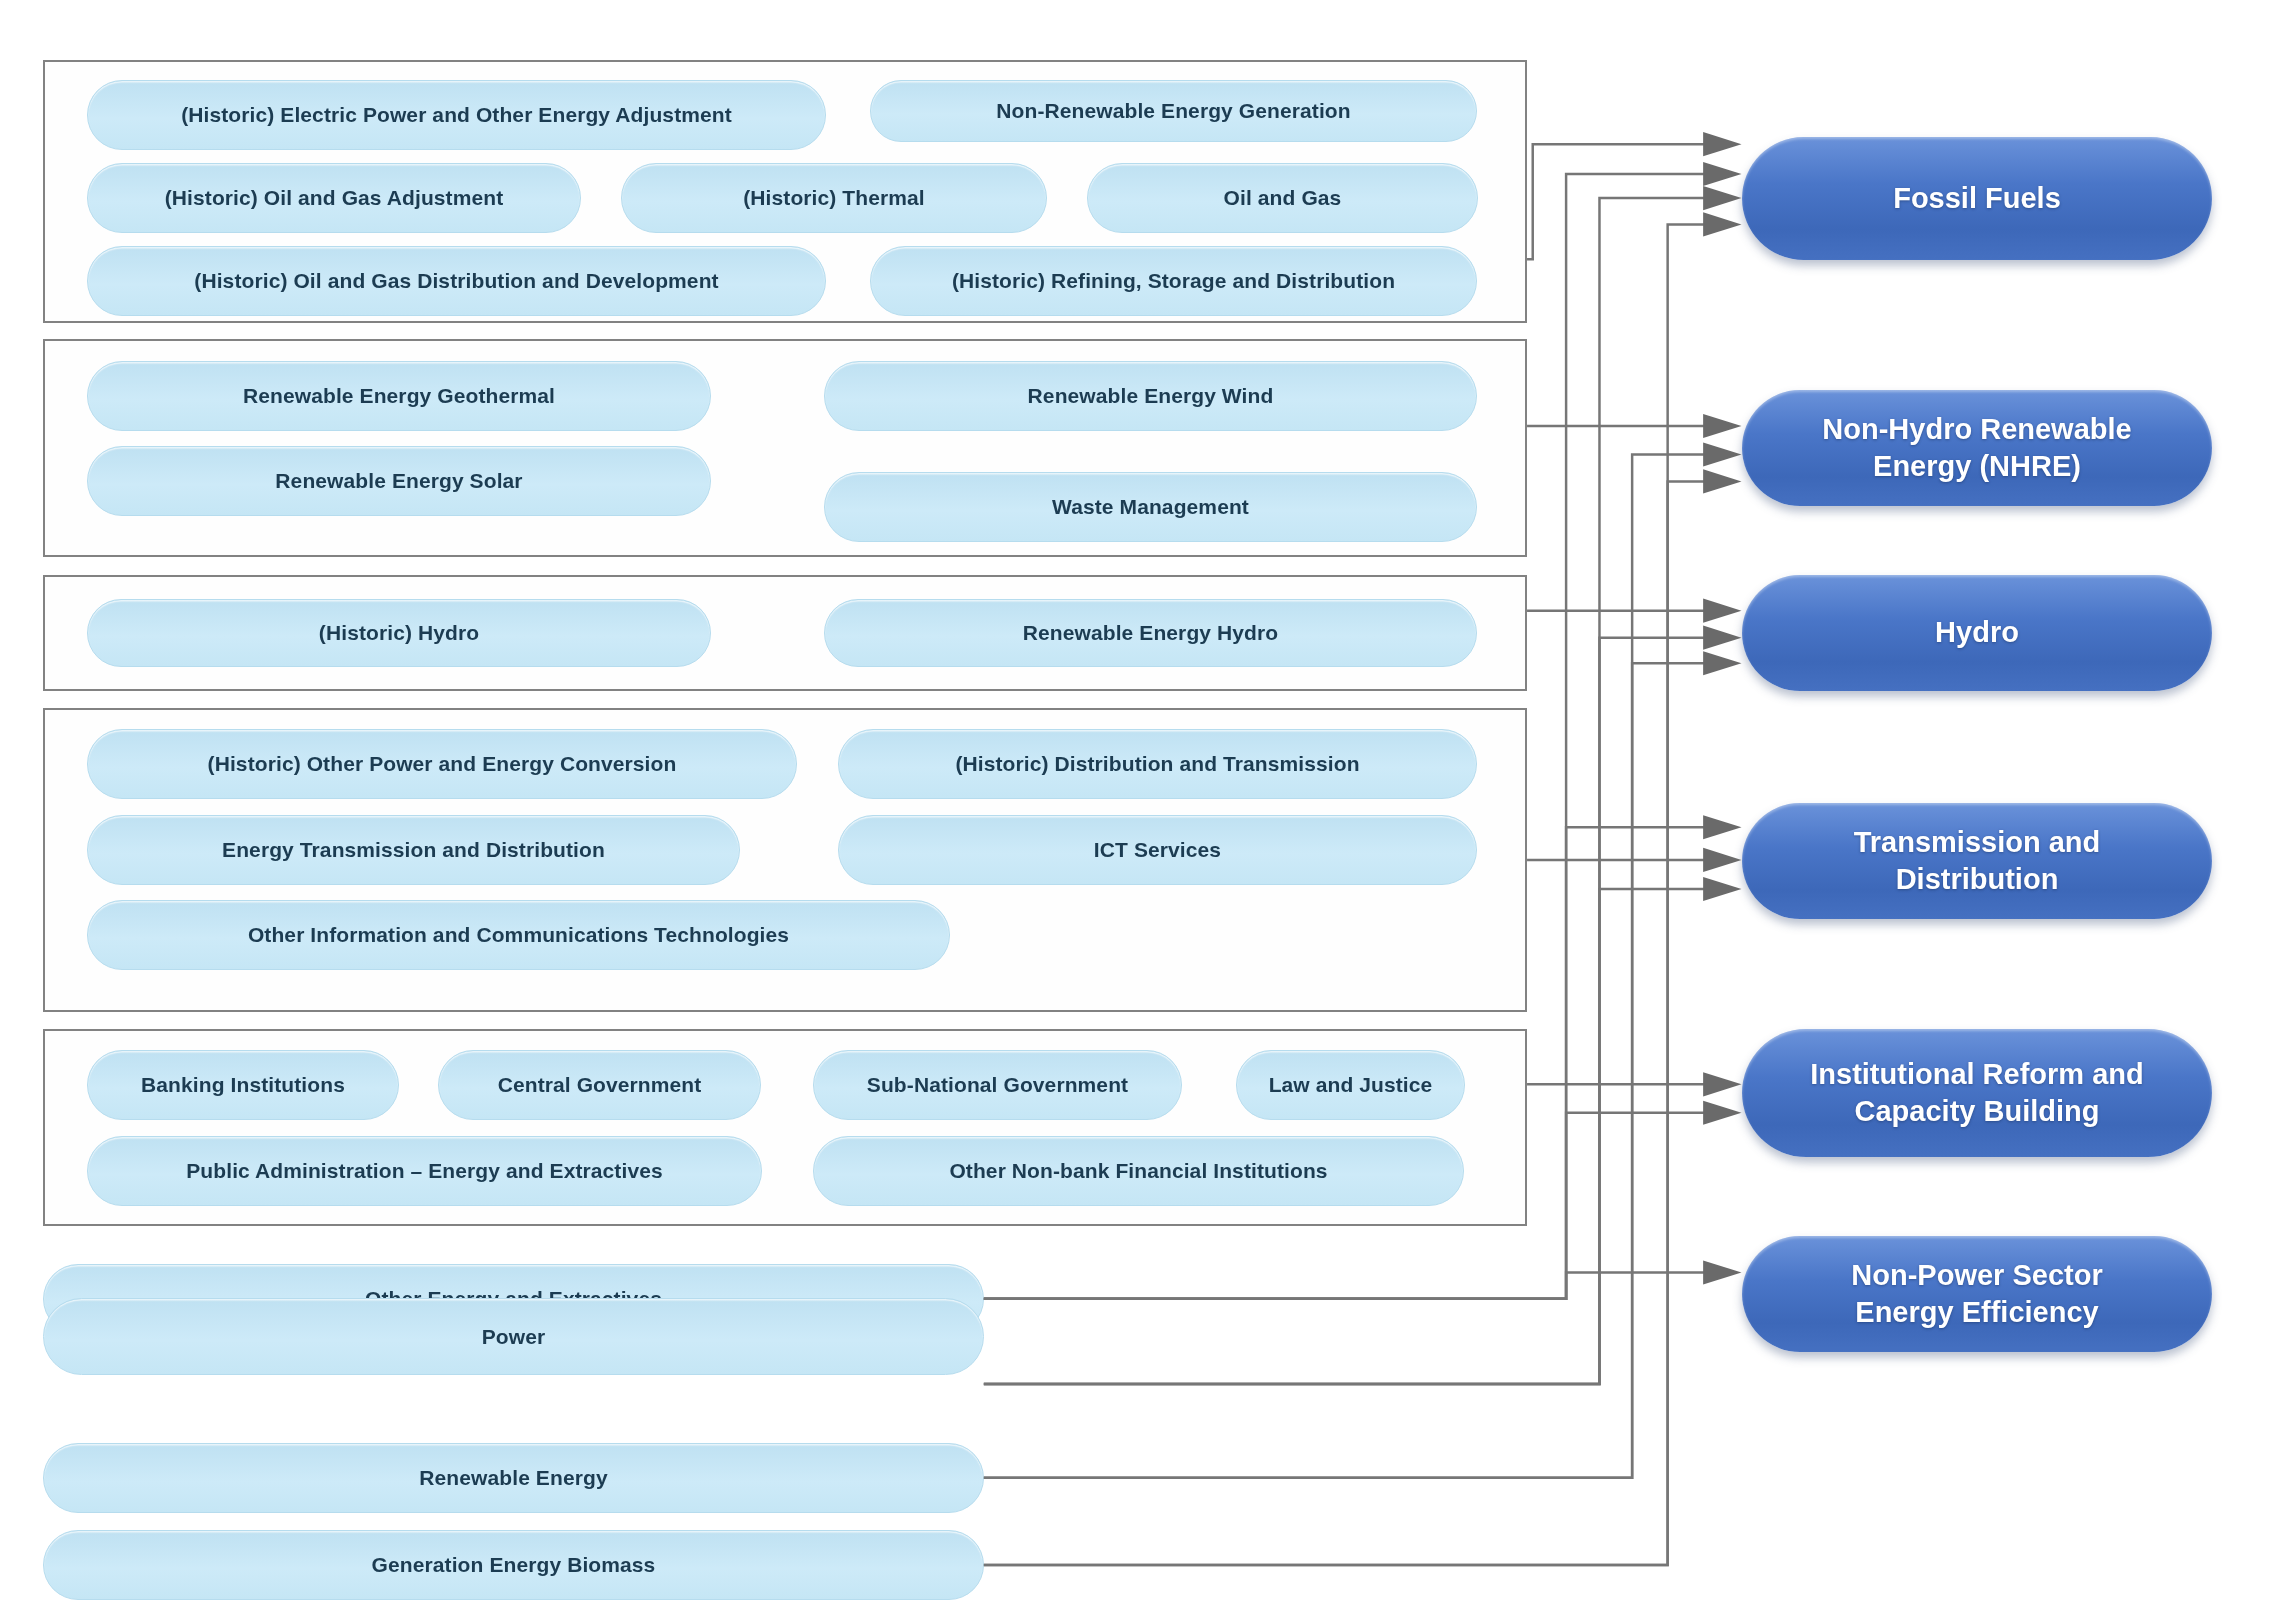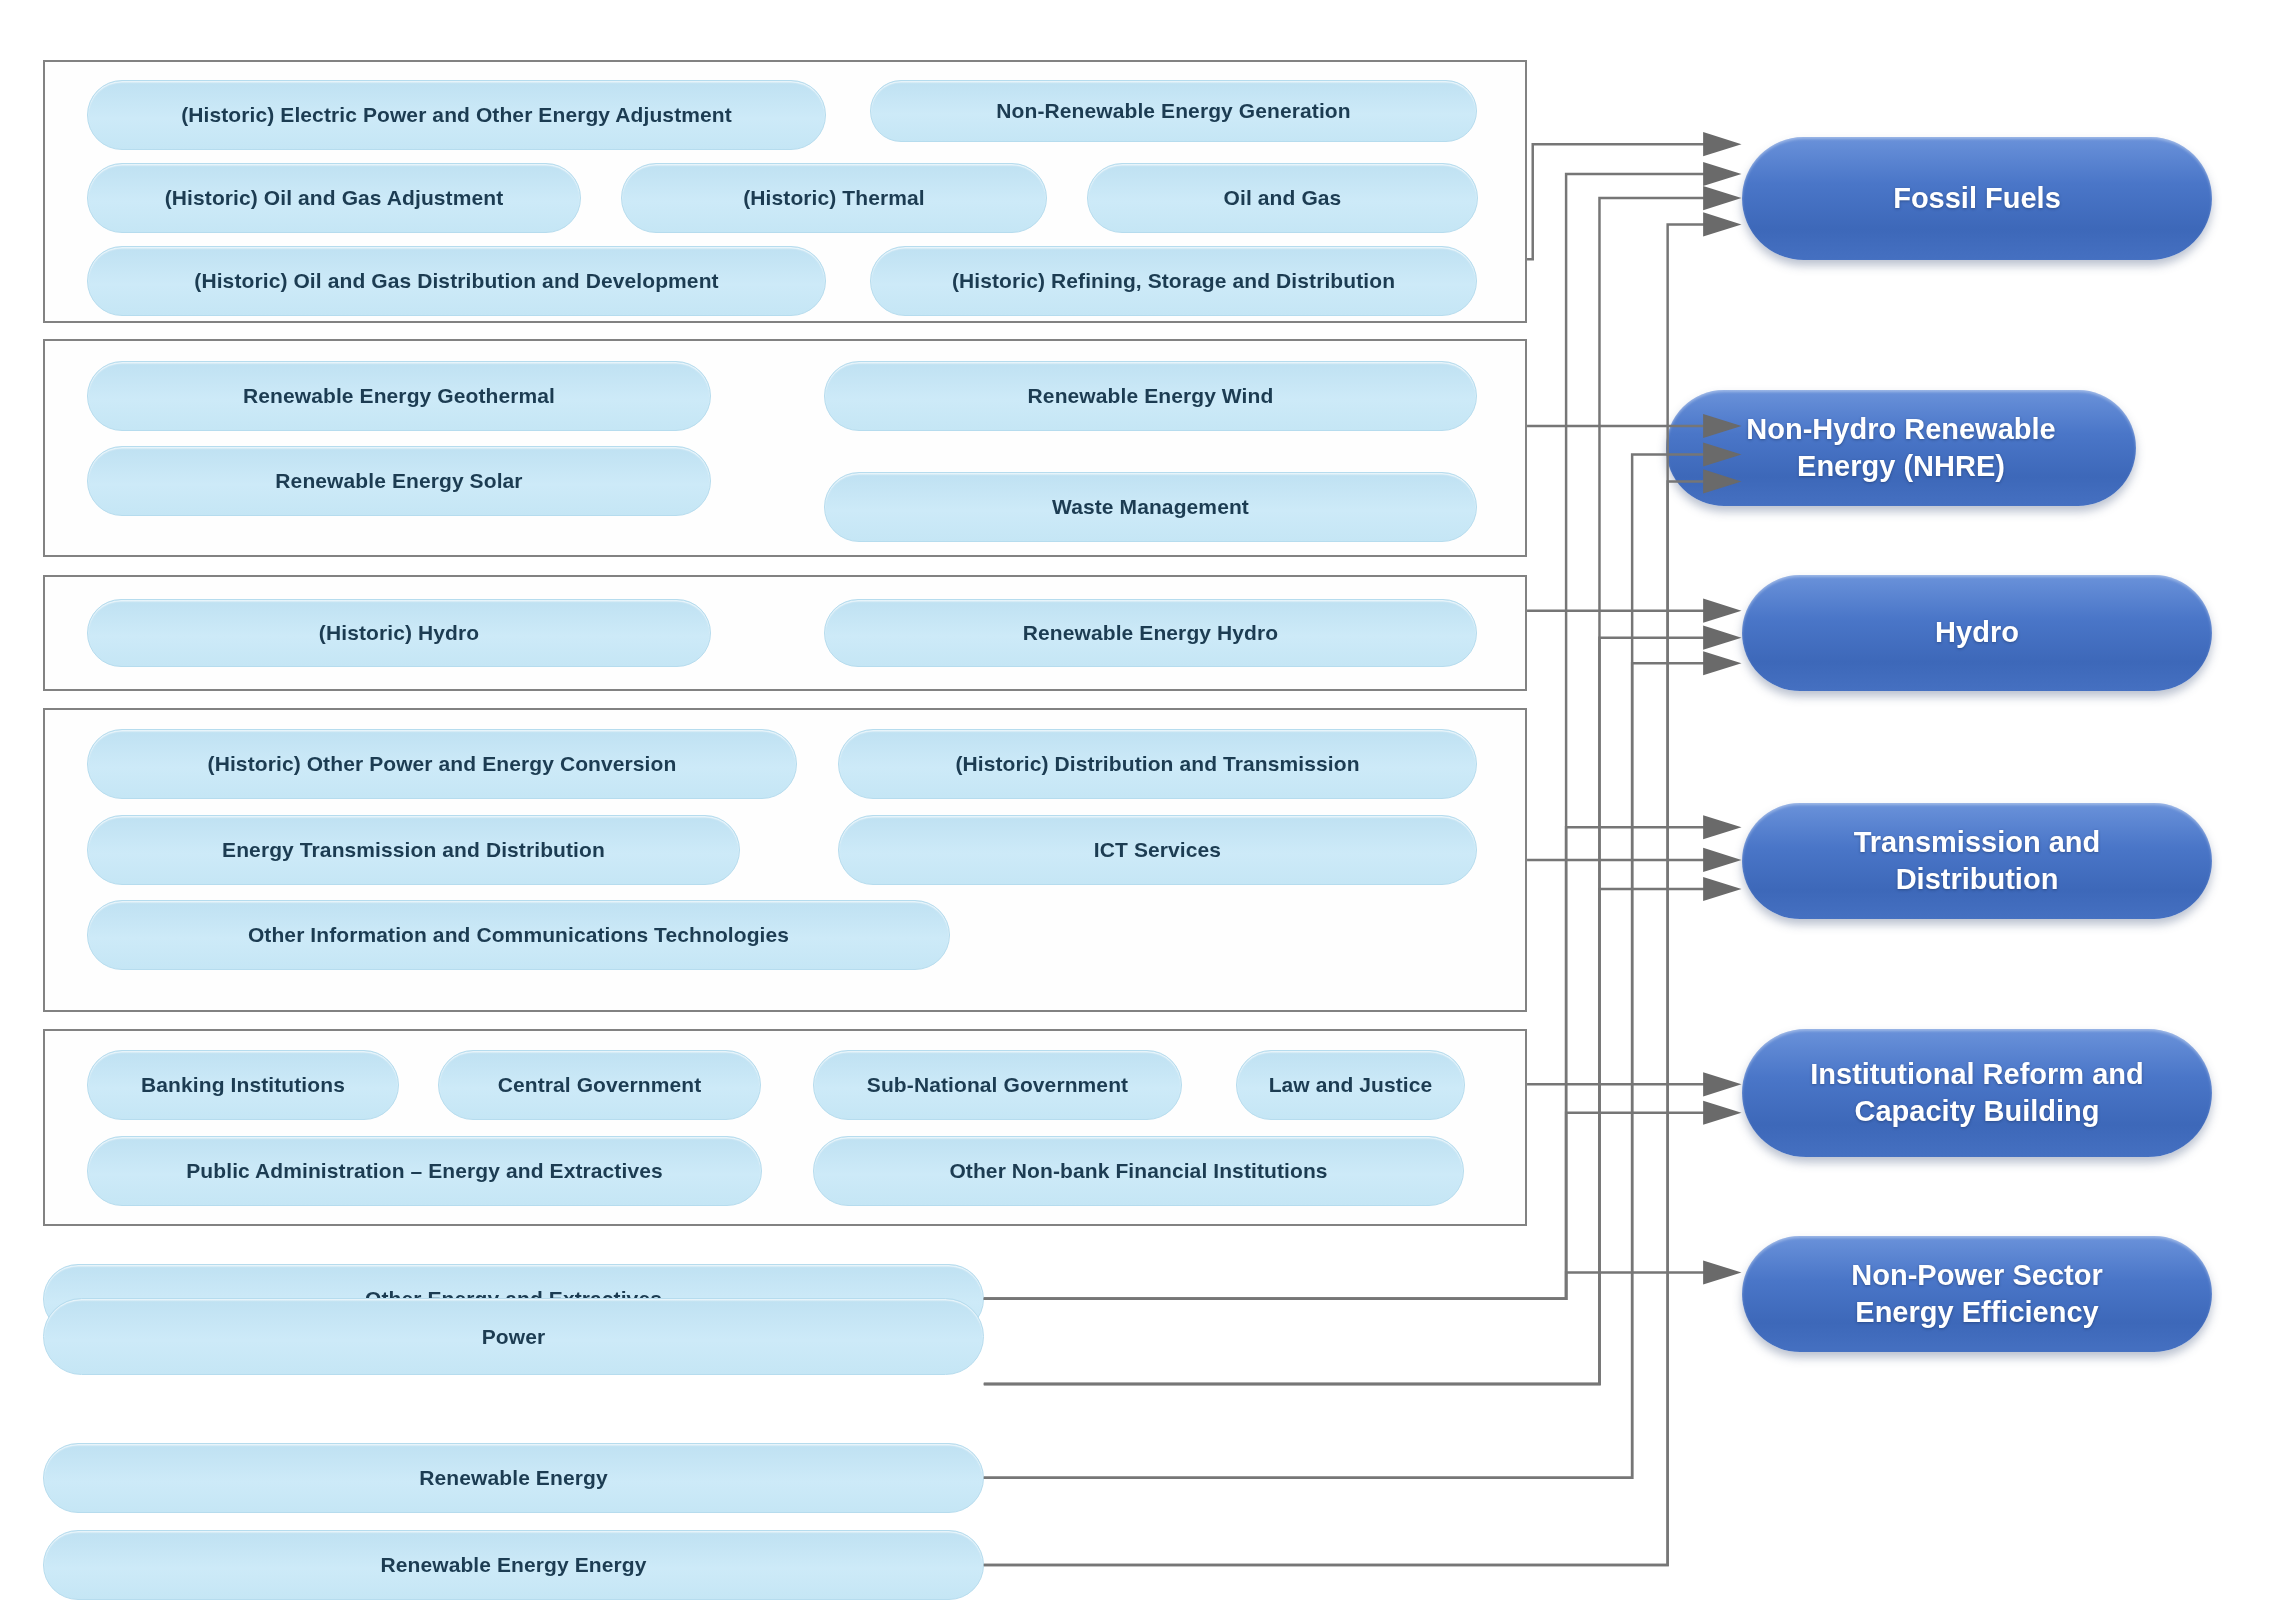--- a/index.html
+++ b/index.html
@@ -87,25 +87,25 @@
       <div class="group-box" style="left: 43px; top: 1029px; width: 1484px; height: 197px;"></div>
       <div class="pill" style="left: 87px; top: 1050px; width: 312px; height: 70px;">Banking Institutions</div>
       <div class="pill" style="left: 438px; top: 1050px; width: 323px; height: 70px;">Central Government</div>
       <div class="pill" style="left: 813px; top: 1050px; width: 369px; height: 70px;">Sub-National Government</div>
       <div class="pill" style="left: 1236px; top: 1050px; width: 229px; height: 70px;">Law and Justice</div>
       <div class="pill" style="left: 87px; top: 1136px; width: 675px; height: 70px;">Public Administration – Energy and Extractives</div>
       <div class="pill" style="left: 813px; top: 1136px; width: 651px; height: 70px;">Other Non-bank Financial Institutions</div>
       <div class="pill" style="left: 43px; top: 1264px; width: 941px; height: 70px;">Other Energy and Extractives</div>
       <div class="pill" style="left: 43px; top: 1298px; width: 941px; height: 77px;">Power</div>
       <div class="pill" style="left: 43px; top: 1443px; width: 941px; height: 70px;">Renewable Energy</div>
-      <div class="pill" style="left: 43px; top: 1530px; width: 941px; height: 70px;">Renewable Energy Energy</div>
+      <div class="pill" style="left: 43px; top: 1530px; width: 941px; height: 70px;">Generation Energy Biomass</div>
       <div class="target" style="left: 1742px; top: 137px; width: 470px; height: 123px;">
         <span class="tline">Fossil Fuels</span>
       </div>
-      <div class="target" style="left: 1666px; top: 390px; width: 470px; height: 116px;">
+      <div class="target" style="left: 1742px; top: 390px; width: 470px; height: 116px;">
         <span class="tline">Non-Hydro Renewable</span>
         <span class="tline">Energy (NHRE)</span>
       </div>
       <div class="target" style="left: 1742px; top: 575px; width: 470px; height: 116px;">
         <span class="tline">Hydro</span>
       </div>
       <div class="target" style="left: 1742px; top: 803px; width: 470px; height: 116px;">
         <span class="tline">Transmission and</span>
         <span class="tline">Distribution</span>
       </div>

